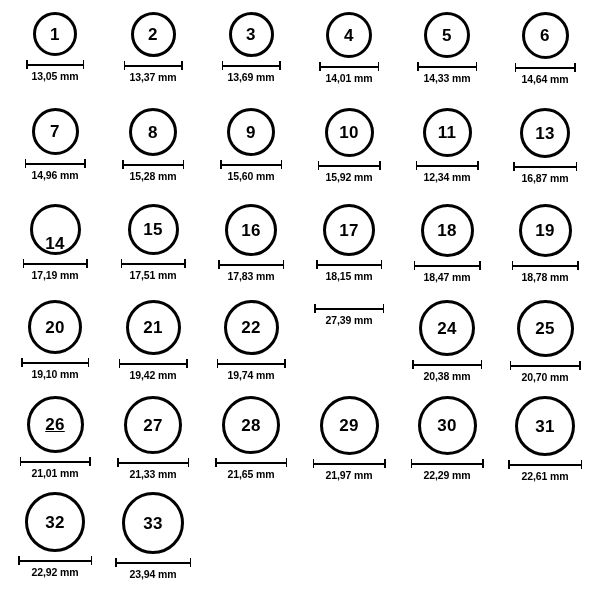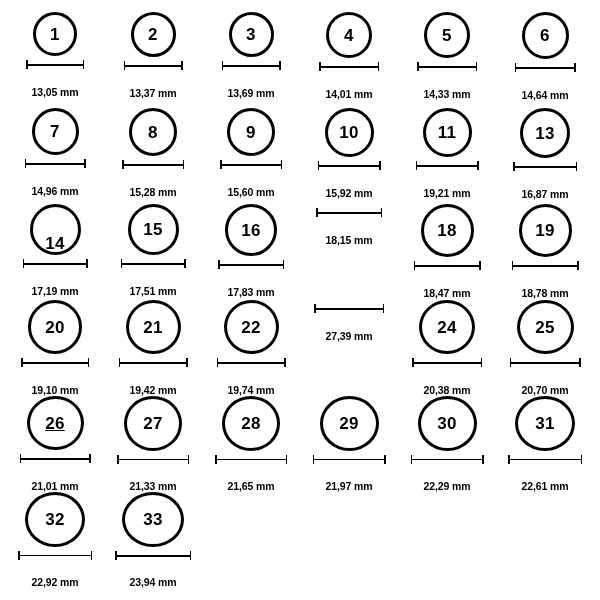--- a/index.html
+++ b/index.html
@@ -67,21 +67,21 @@
   .measure .cap {
     position: absolute;
     top: 0;
     width: 1.5px;
     height: 9px;
     background: #000000;
   }
   .measure .cap.left { left: 0; }
   .measure .cap.right { right: 0; }
   .mm {
-    margin-top: 18px;
+    margin-top: 2px;
     font-size: 10.5px;
     font-weight: bold;
     letter-spacing: -0.1px;
     white-space: nowrap;
   }
 </style>
 </head>
 <body>
 
 <div id="chart">
@@ -198,21 +198,21 @@
       </div>
       <div class="cell">
         <div class="ring" style="width: 49px; height: 49px;">
           <span class="ring-size">11</span>
         </div>
         <div class="measure" style="width: 63px;">
           <div class="bar"></div>
           <div class="cap left"></div>
           <div class="cap right"></div>
         </div>
-        <div class="mm">19,21 mm</div>
+        <div class="mm">12,34 mm</div>
       </div>
       <div class="cell">
         <div class="ring" style="width: 50px; height: 50px; align-items: center;">
           <span class="ring-size">13</span>
         </div>
         <div class="measure" style="width: 64px;">
           <div class="bar"></div>
           <div class="cap left"></div>
           <div class="cap right"></div>
         </div>
@@ -245,20 +245,23 @@
           <span class="ring-size">16</span>
         </div>
         <div class="measure" style="width: 66px;">
           <div class="bar"></div>
           <div class="cap left"></div>
           <div class="cap right"></div>
         </div>
         <div class="mm">17,83 mm</div>
       </div>
       <div class="cell">
+        <div class="ring" style="width: 52px; height: 52px;">
+          <span class="ring-size">17</span>
+        </div>
         <div class="measure" style="width: 66px;">
           <div class="bar"></div>
           <div class="cap left"></div>
           <div class="cap right"></div>
         </div>
         <div class="mm">18,15 mm</div>
       </div>
       <div class="cell">
         <div class="ring" style="width: 53px; height: 53px;">
           <span class="ring-size">18</span>

